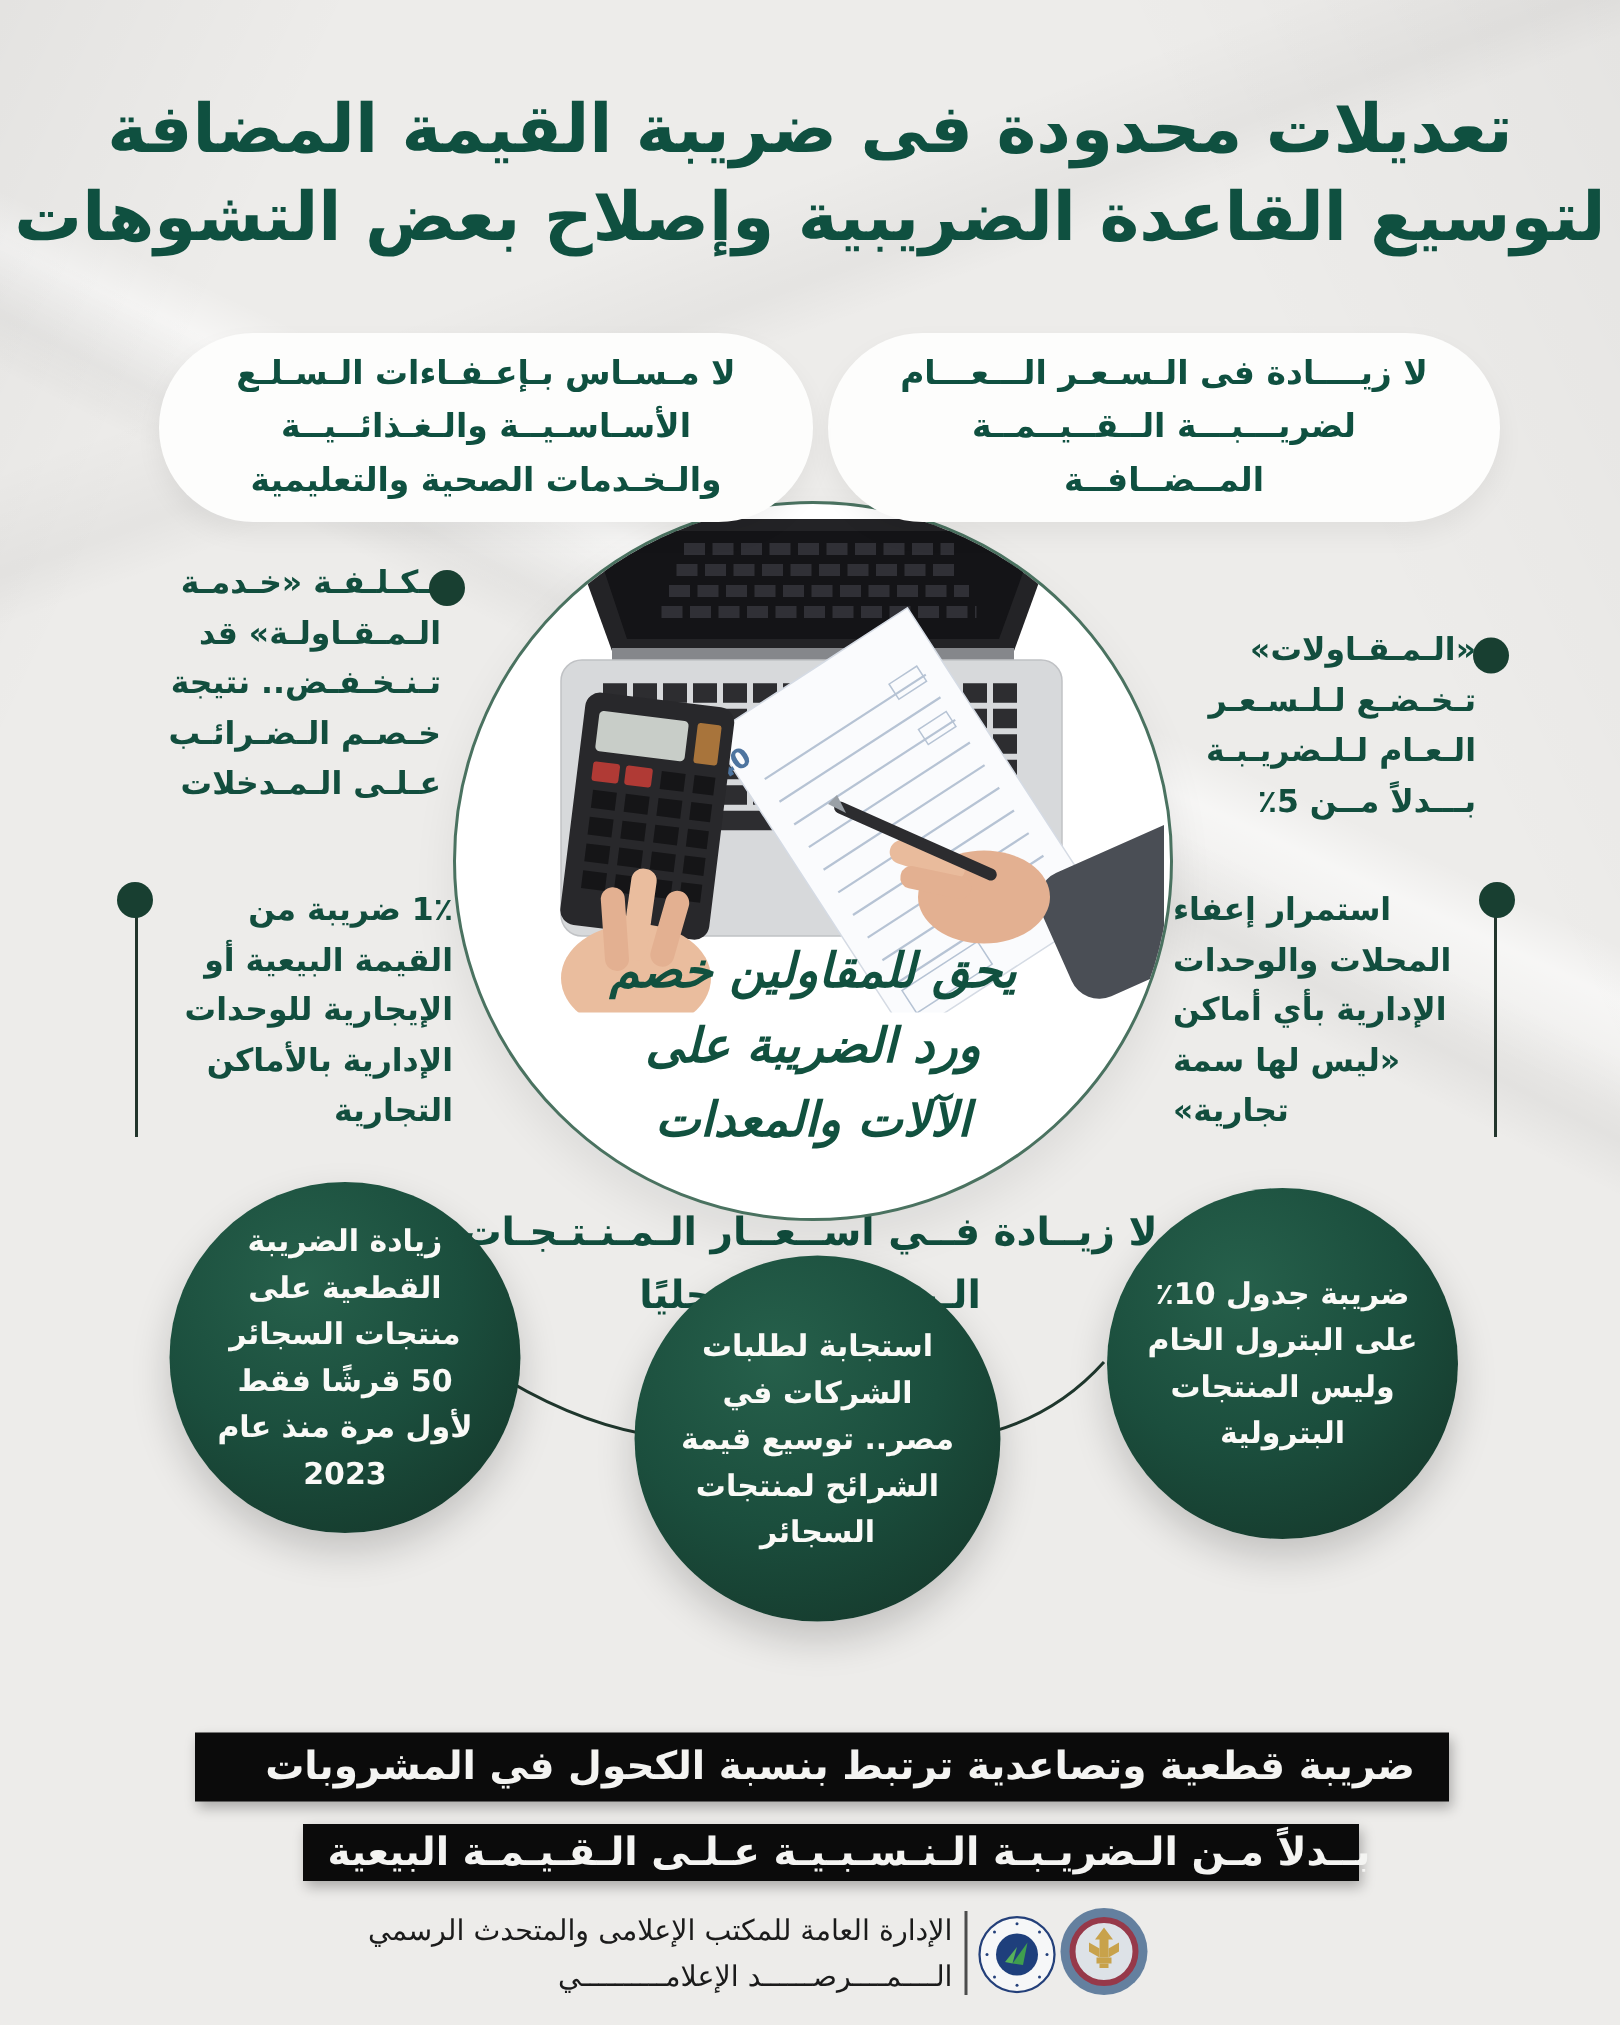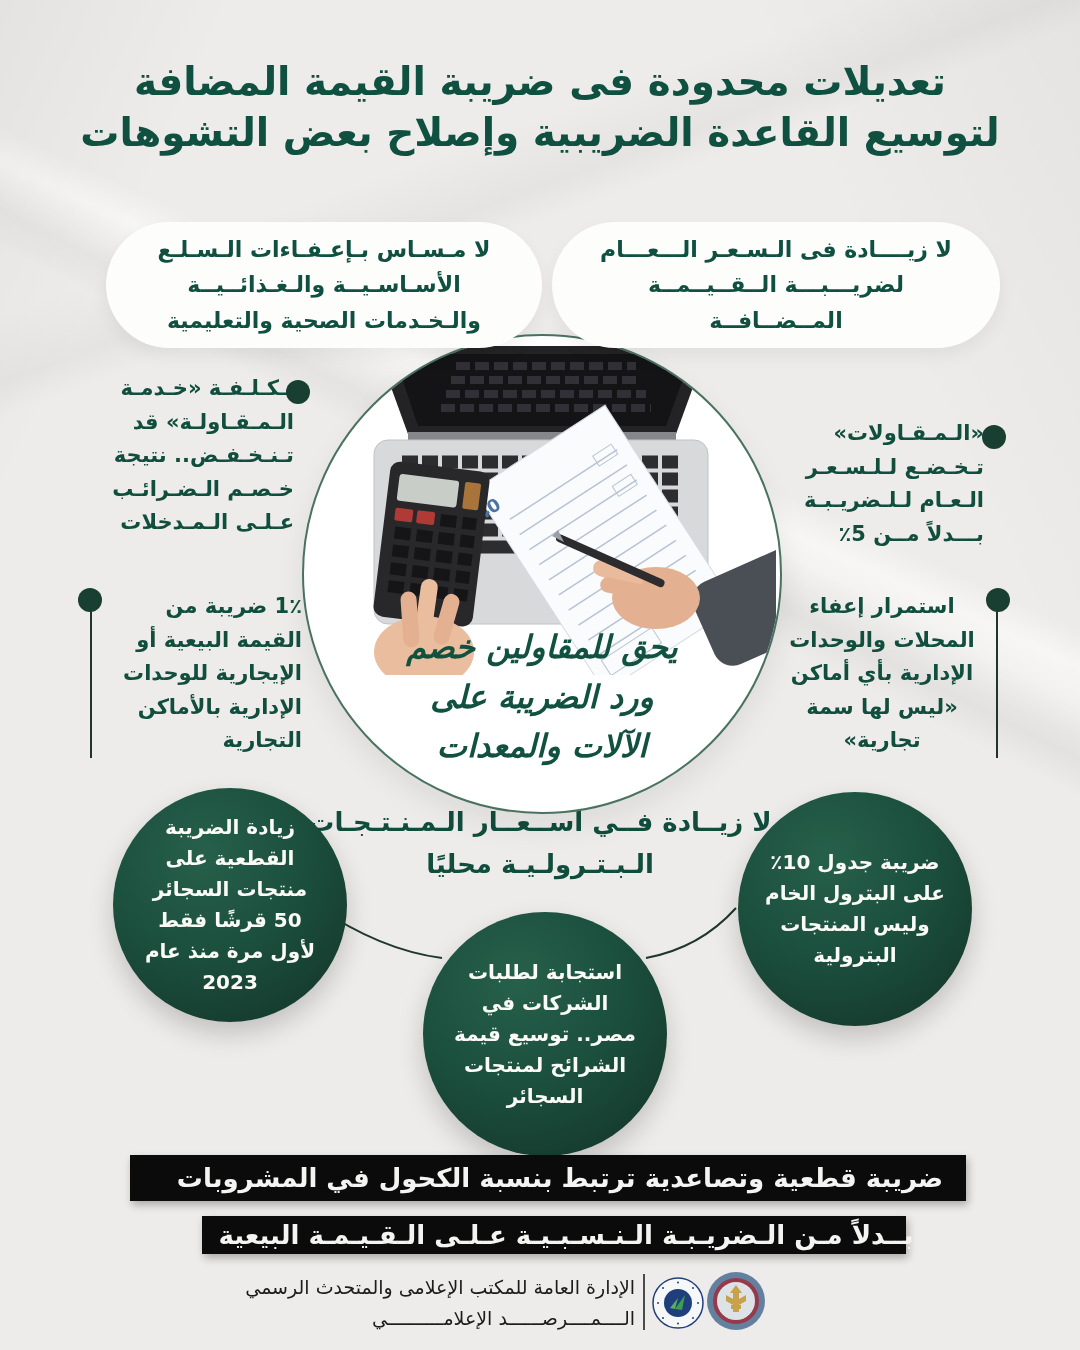--- a/index.html
+++ b/index.html
@@ -8,21 +8,21 @@
     direction:rtl;font-family:"DejaVu Sans",sans-serif;
     background-color:#edecea;
     background-image:
       linear-gradient(115deg, rgba(0,0,0,0.040) 0%, rgba(0,0,0,0) 14%),
       linear-gradient(245deg, rgba(0,0,0,0.035) 0%, rgba(0,0,0,0) 20%),
       linear-gradient(27deg, rgba(0,0,0,0) 58%, rgba(0,0,0,0.045) 60%, rgba(0,0,0,0) 63%),
       linear-gradient(205deg, rgba(0,0,0,0) 34%, rgba(255,255,255,0.55) 36%, rgba(0,0,0,0) 40%),
       linear-gradient(340deg, rgba(0,0,0,0) 76%, rgba(0,0,0,0.035) 78%, rgba(0,0,0,0) 82%);
   }
   .title{position:absolute;top:56px;left:0;right:0;text-align:center;color:#0f5040;font-weight:bold;z-index:3;}
-  .title div{font-size:39px;line-height:1.32;white-space:nowrap;letter-spacing:-0.5px;}
+  .title div{font-size:45px;line-height:1.32;white-space:nowrap;letter-spacing:-0.5px;}
   .pill{
     position:absolute;top:222px;height:126px;background:#fdfdfc;border-radius:66px;
     box-shadow:0 8px 18px rgba(0,0,0,0.055);
     display:flex;align-items:center;justify-content:center;text-align:center;
     color:#0f5040;font-weight:bold;font-size:22px;line-height:1.6;
     padding:0 30px;box-sizing:border-box;z-index:3;
   }
   .pill-right{left:552px;width:448px;}
   .pill-left{left:106px;width:436px;}
 
@@ -37,41 +37,41 @@
   }
 
   .note{position:absolute;color:#124e3e;font-weight:bold;font-size:21px;line-height:1.6;z-index:3;}
   .note .dot{position:absolute;width:24px;height:24px;border-radius:50%;background:#183f31;}
   .note-left-top{left:50px;top:372px;width:244px;text-align:right;}
   .note-left-top .dot{left:auto;right:-16px;top:8px;}
   .note-right-top{right:96px;top:372px;width:200px;text-align:right;margin-top:45px;}
   .note-right-top .dot{right:-22px;top:8px;}
   .note-left-bottom{left:90px;top:590px;width:196px;text-align:right;border-left:2px solid #22352c;padding-left:14px;}
   .note-left-bottom .dot{left:-14px;top:-2px;}
-  .note-right-bottom{right:82px;top:590px;width:200px;text-align:center;border-right:2px solid #22352c;padding-right:14px;}
+  .note-right-bottom{right:82px;top:590px;width:200px;text-align:left;border-right:2px solid #22352c;padding-right:14px;}
   .note-right-bottom .dot{right:-14px;top:-2px;}
 
   .petrol{
     position:absolute;top:802px;left:0;right:0;text-align:center;z-index:1;
     color:#114d3d;font-weight:bold;font-size:26px;line-height:1.6;
   }
   .petrol div{max-width:470px;margin:0 auto;}
 
   .connectors{position:absolute;left:0;top:0;z-index:1;}
 
   .bubble{
     position:absolute;border-radius:50%;display:flex;align-items:center;justify-content:center;
     text-align:center;color:#fafaf7;font-weight:bold;font-size:20px;line-height:1.55;
     background:radial-gradient(circle at 38% 28%, #26604b 0%, #1b4e3d 48%, #133226 100%);
     box-shadow:0 12px 26px rgba(0,0,0,0.18);
     padding:26px;box-sizing:border-box;z-index:2;
   }
   .bubble-left{left:113px;top:788px;width:234px;height:234px;}
   .bubble-right{left:738px;top:792px;width:234px;height:234px;}
-  .bubble-center{left:423px;top:912px;width:244px;height:244px;}
+  .bubble-center{left:423px;top:837px;width:244px;height:244px;}
 
   .banner{
     position:absolute;background:#0b0b0b;color:#f4f4f2;font-weight:bold;
     display:flex;align-items:center;justify-content:center;text-align:center;
     font-size:26px;box-shadow:2px 4px 8px rgba(0,0,0,0.28);z-index:3;white-space:nowrap;padding-left:24px;
   }
   .banner-top{left:130px;top:1155px;width:812px;height:46px;}
   .banner-bottom{left:202px;top:1216px;width:680px;height:38px;}
 
   .footer-text{

